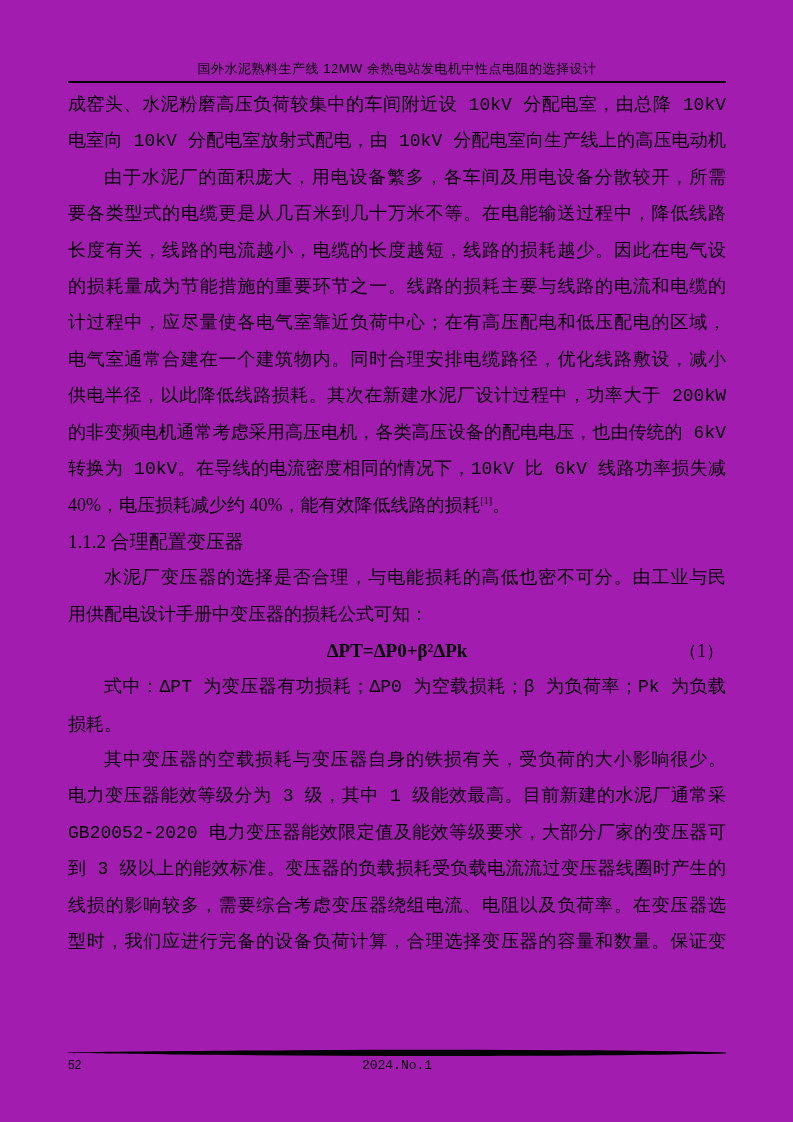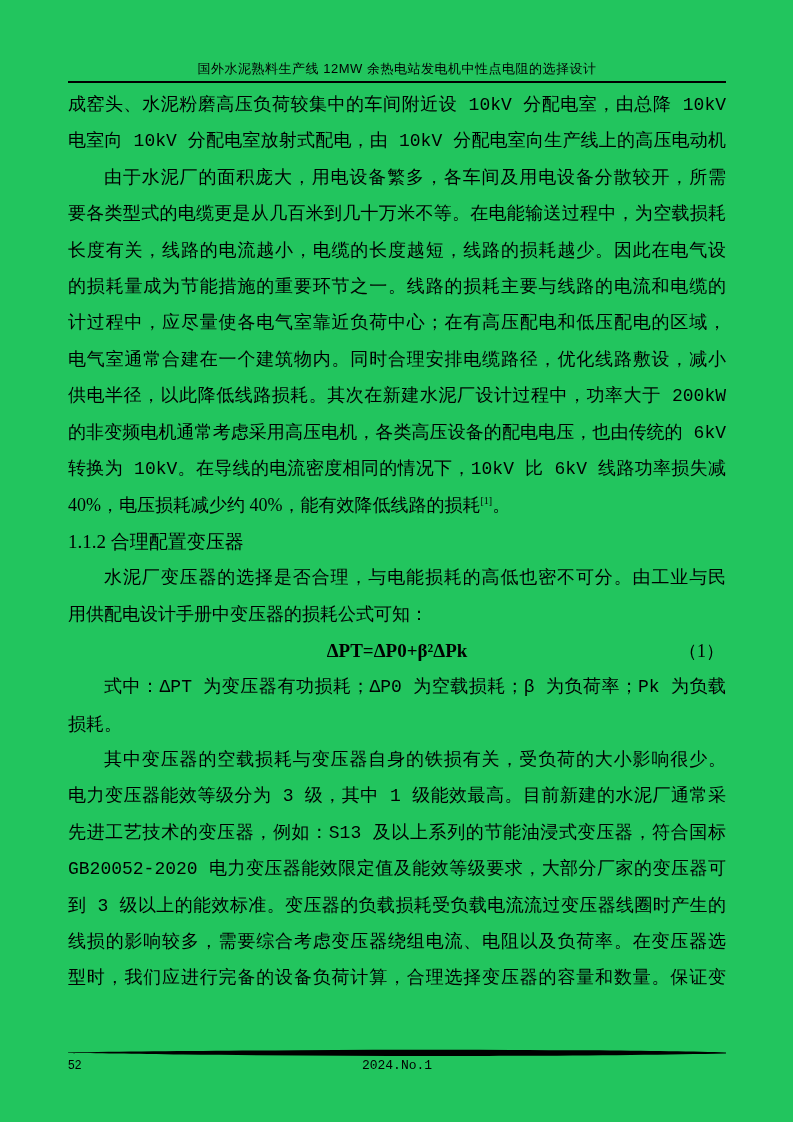--- a/index.html
+++ b/index.html
@@ -1,19 +1,19 @@
 <!DOCTYPE html>
 <html><head>
 <meta charset="utf-8">
 <style>
   html,body{margin:0;padding:0;background:#ffffff;}
   .page{
     position:relative;
     width:793px;height:1122px;
-    background:#22c55e;
+    background:#a21caf;
     color:#000;
     font-family:"Liberation Serif","DejaVu Serif",serif;
     overflow:hidden;
   }
   .running-head{
     position:absolute;left:68px;top:60px;width:658px;
     text-align:center;
     font-size:13px;
     letter-spacing:0.5px;
     font-family:"Liberation Sans","DejaVu Sans",sans-serif;
@@ -84,38 +84,37 @@
 <div class="page">
 
   <div class="running-head">国外水泥熟料生产线 12MW 余热电站发电机中性点电阻的选择设计</div>
 
   <div class="head-rule"></div>
 
   <div class="doc-body">
       <div class="line body-line jl">成窑头、水泥粉磨高压负荷较集中的车间附近设 10kV 分配电室，由总降 10kV 配</div>
       <div class="line body-line jl">电室向 10kV 分配电室放射式配电，由 10kV 分配电室向生产线上的高压电动机和</div>
       <div class="line body-line jl ind">由于水泥厂的面积庞大，用电设备繁多，各车间及用电设备分散较开，所需</div>
-      <div class="line body-line jl">要各类型式的电缆更是从几百米到几十万米不等。在电能输送过程中，为空载损耗</div>
+      <div class="line body-line jl">要各类型式的电缆更是从几百米到几十万米不等。在电能输送过程中，降低线路</div>
       <div class="line body-line jl">长度有关，线路的电流越小，电缆的长度越短，线路的损耗越少。因此在电气设</div>
       <div class="line body-line jl">的损耗量成为节能措施的重要环节之一。线路的损耗主要与线路的电流和电缆的</div>
       <div class="line body-line jl">计过程中，应尽量使各电气室靠近负荷中心；在有高压配电和低压配电的区域，</div>
       <div class="line body-line jl">电气室通常合建在一个建筑物内。同时合理安排电缆路径，优化线路敷设，减小</div>
       <div class="line body-line jl">供电半径，以此降低线路损耗。其次在新建水泥厂设计过程中，功率大于 200kW</div>
       <div class="line body-line jl">的非变频电机通常考虑采用高压电机，各类高压设备的配电电压，也由传统的 6kV</div>
       <div class="line body-line jl">转换为 10kV。在导线的电流密度相同的情况下，10kV 比 6kV 线路功率损失减少约</div>
       <div class="line body-line">40%，电压损耗减少约 40%，能有效降低线路的损耗<sup>[1]</sup>。</div>
       <div class="line heading">1.1.2 合理配置变压器</div>
       <div class="line body-line jl ind">水泥厂变压器的选择是否合理，与电能损耗的高低也密不可分。由工业与民</div>
       <div class="line body-line">用供配电设计手册中变压器的损耗公式可知：</div>
       <div class="line formula"><span>ΔPT=ΔP0+β²ΔPk</span><span class="eqnum">（1）</span></div>
       <div class="line body-line jl ind">式中：ΔPT 为变压器有功损耗；ΔP0 为空载损耗；β 为负荷率；Pk 为负载</div>
       <div class="line body-line">损耗。</div>
       <div class="line body-line jl ind">其中变压器的空载损耗与变压器自身的铁损有关，受负荷的大小影响很少。</div>
       <div class="line body-line jl">电力变压器能效等级分为 3 级，其中 1 级能效最高。目前新建的水泥厂通常采用</div>
-      <div class="line body-line jl">先进工艺技术的变压器，例如：S13 及以上系列的节能油浸式变压器，符合国标</div>
       <div class="line body-line jl">GB20052-2020 电力变压器能效限定值及能效等级要求，大部分厂家的变压器可达</div>
       <div class="line body-line jl">到 3 级以上的能效标准。变压器的负载损耗受负载电流流过变压器线圈时产生的</div>
       <div class="line body-line jl">线损的影响较多，需要综合考虑变压器绕组电流、电阻以及负荷率。在变压器选</div>
       <div class="line body-line jl">型时，我们应进行完备的设备负荷计算，合理选择变压器的容量和数量。保证变</div>
     </div>
 
   <div class="footer-rule">
     <svg width="658" height="8" viewBox="0 0 658 8" xmlns="http://www.w3.org/2000/svg">
       <path d="M0,3.4 C60,2.4 140,1.7 230,1.2 C330,0.7 430,0.6 520,1.3 C580,1.8 630,2.6 658,3.4 L658,4.4 C600,5.6 520,6.6 420,6.9 C320,7.2 210,6.6 115,5.4 C65,4.8 25,4.2 0,3.9 Z" fill="#000000"></path>
     </svg>

